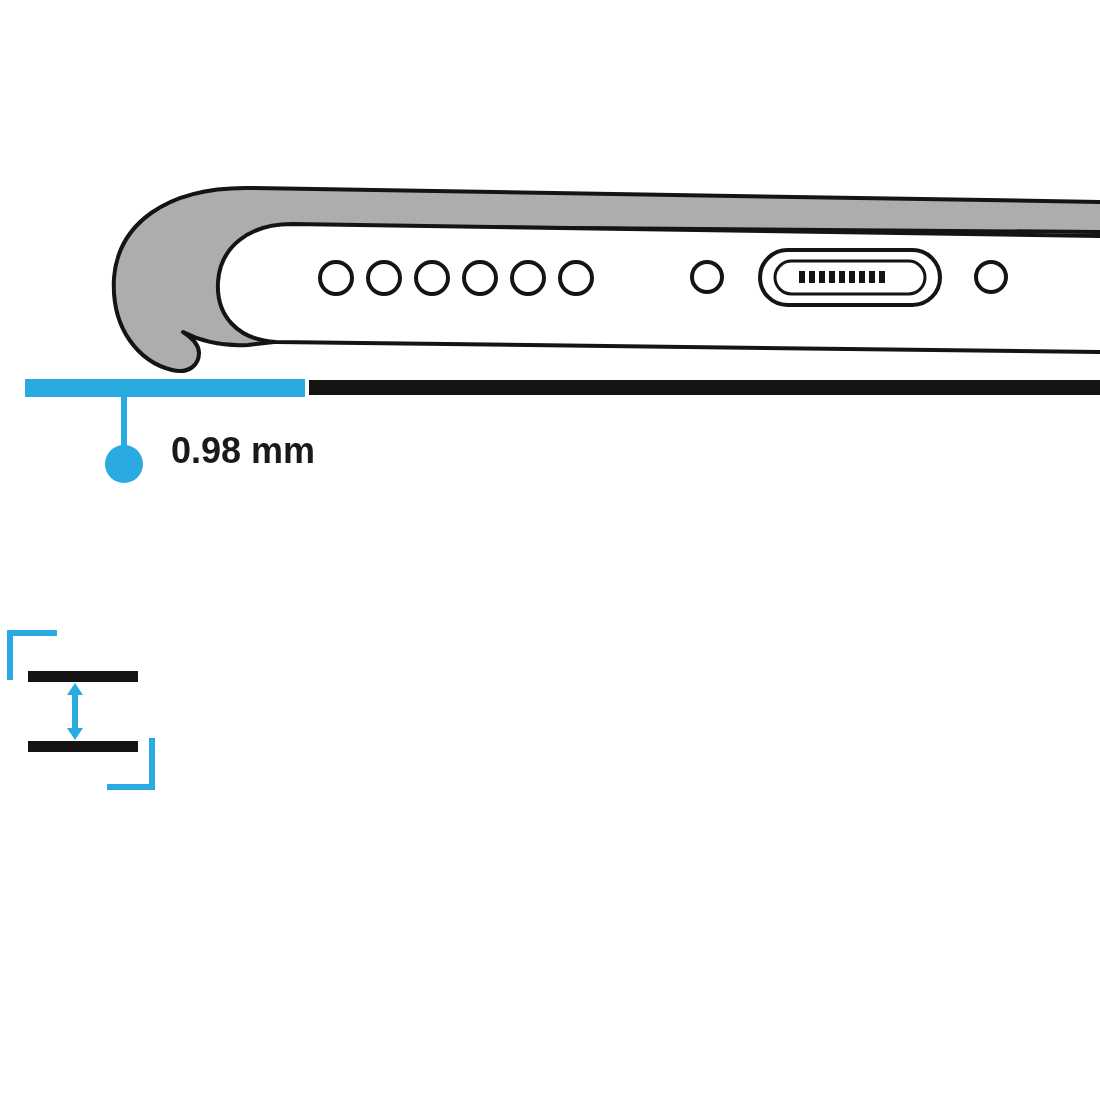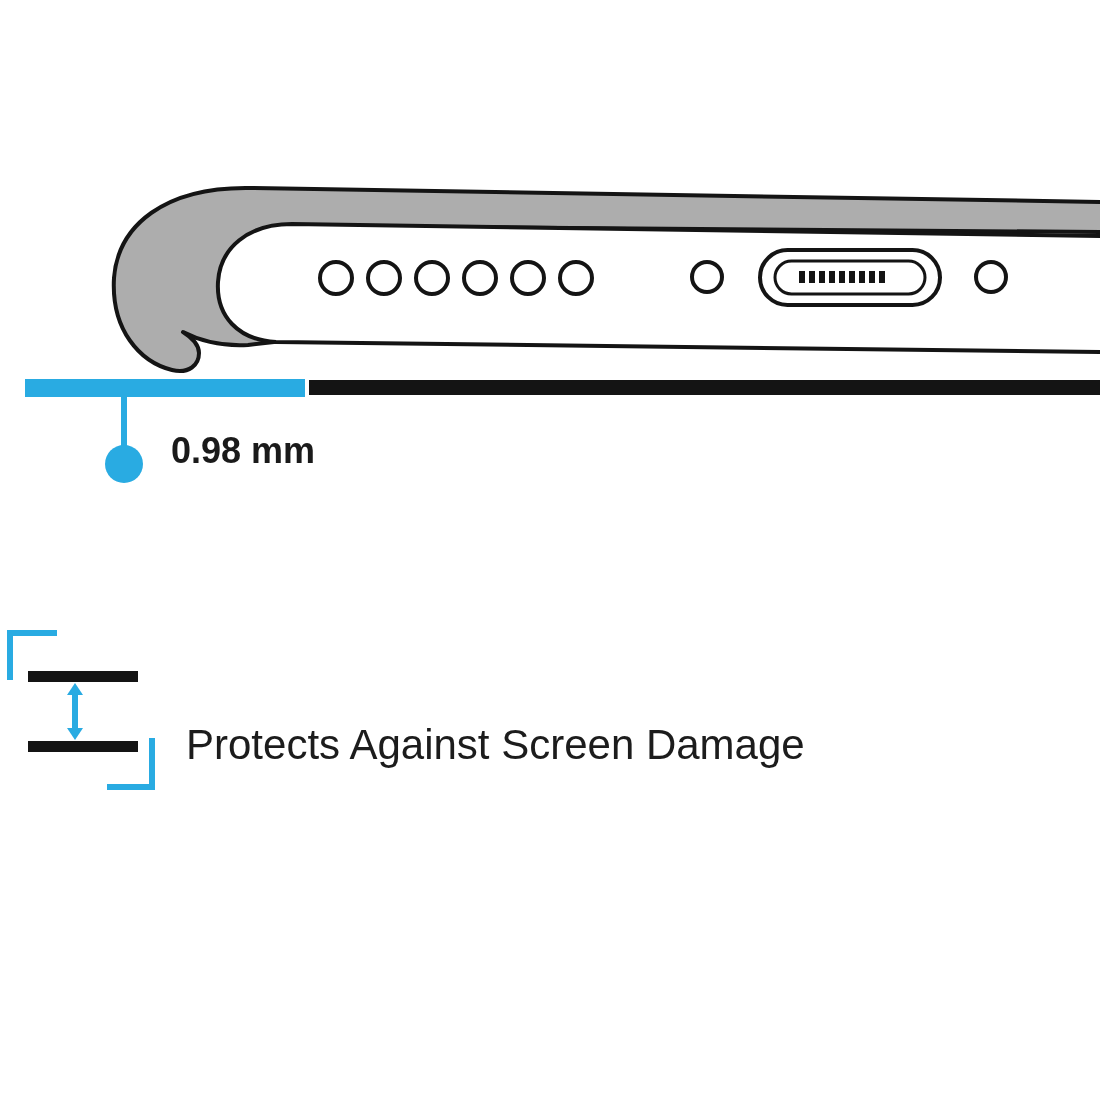--- a/index.html
+++ b/index.html
@@ -102,15 +102,14 @@
   <svg class="lift-icon" width="160" height="172" viewBox="0 0 160 172">
     <polyline points="53,7 6,7 6,54" fill="none" stroke-width="6" stroke="#29ABE2"></polyline>
     <rect x="24" y="45" width="110" height="11" fill="#141414"></rect>
     <rect x="24" y="115" width="110" height="11" fill="#141414"></rect>
     <line x1="71" y1="66" x2="71" y2="105" stroke-width="6" stroke="#29ABE2"></line>
     <polygon points="71,57 63,69 79,69" fill="#29ABE2"></polygon>
     <polygon points="71,114 63,102 79,102" fill="#29ABE2"></polygon>
     <polyline points="148,112 148,161 103,161" fill="none" stroke-width="6" stroke="#29ABE2"></polyline>
   </svg>
 
-  <p class="feature-subtitle">Protects Against Screen Damage</p>
 
 </div>
 
 </body></html>

